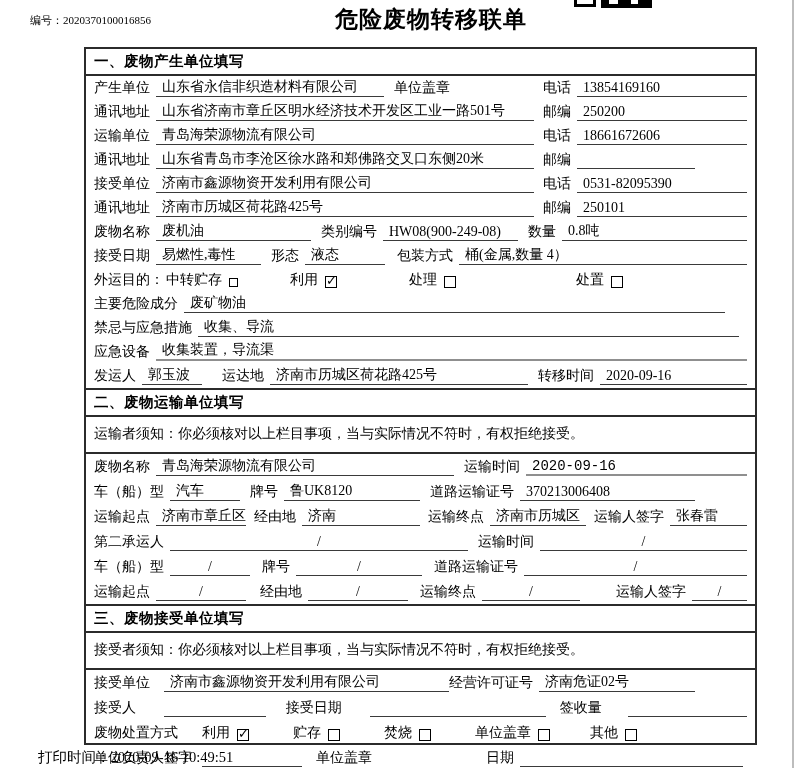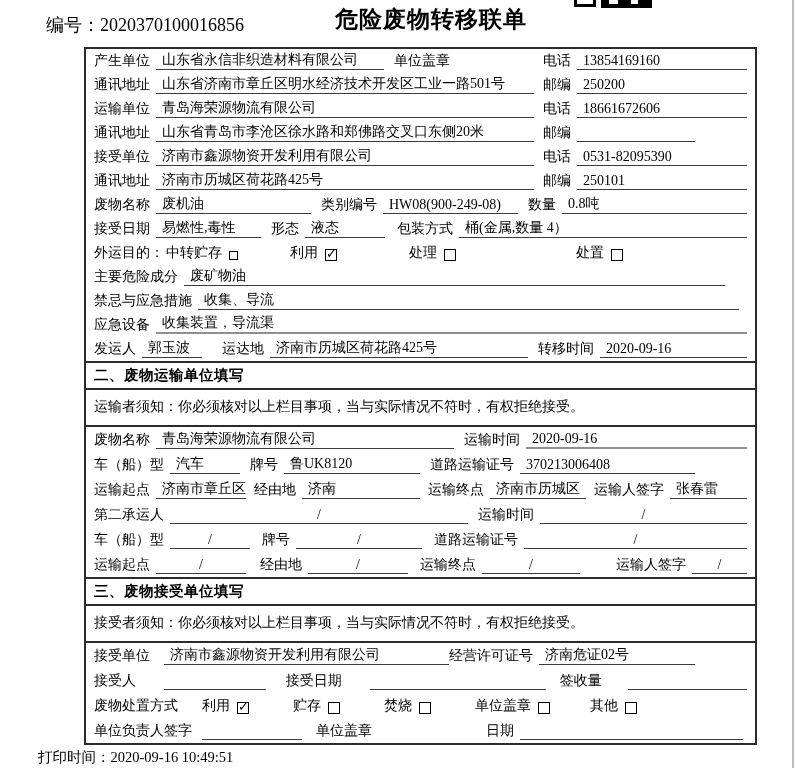--- a/index.html
+++ b/index.html
@@ -17,21 +17,21 @@
     background:#bdbdbd;
   }
   
   .qr-frag { position:absolute; top:0; left:572px; width:90px; height:9px; }
   .qr-frag .b { position:absolute; background:#000; }
   .qr-outline {
     position:absolute; left:2px; top:-4px; width:22px; height:11px;
     border:3px solid #000;
   }
   .header-serial {
-    position:absolute; left:46px; top:13px; font-size:18px; white-space:nowrap;
+    position:absolute; left:30px; top:13px; font-size:11px; white-space:nowrap;
   }
   .doc-title {
     position:absolute; left:0; top:4px; width:796px; text-align:center;
     padding-left:66px;
     font-family:Liberation Mono, monospace;
     font-weight:bold; font-size:23px; letter-spacing:1px;
   }
   .form-box {
     position:absolute; left:84px; top:47px; width:673px; height:698px;
     border:2px solid #2b2b2b;
@@ -51,21 +51,21 @@
     display:flex; align-items:flex-end; padding:0 8px 3px; font-size:14px;
   }
   .h24 { height:24px; } .h25 { height:25px; } .h26 { height:25px; }
   .lb { white-space:nowrap; }
   .u {
     border-bottom:1px solid #3a3a3a; padding:0 3px 0 6px;
     white-space:nowrap; overflow:hidden; margin-left:6px;
   }
   .u.c { text-align:center; padding:0; }
   .u.fl { flex:1; }
-  .u.gray { border-bottom:2px solid #8f8f8f; }
+  .u.gray { border-bottom:2px solid #8f8f8f;font-family:Liberation Mono, monospace; }
   .rlabel { margin-left:auto; white-space:nowrap; }
   .rvalue { width:170px; flex:none; }
   .rvalue.short { width:118px; margin-right:52px; }
   .cbx {
     display:inline-block; width:12px; height:12px;
     border:1.5px solid #000; margin-left:7px; position:relative;
     flex:none; margin-bottom:1px;
   }
   .cbx.small { width:9px; height:9px; border-width:1px; margin-bottom:2px; }
   .cbx[data-checked="true"]::after {
@@ -88,20 +88,21 @@
   <div class="b" style="left:66px;top:0;width:14px;height:8px"></div>
 </div>
 
 <div class="header-serial"><span>编号：</span><span>2020370100016856</span></div>
 
 <div class="doc-title">危险废物转移联单</div>
 
 <div class="form-box">
 
   <div class="section">
+    <div class="shead">一、废物产生单位填写</div>
 
     <div class="row h24">
       <span class="lb">产生单位</span>
       <span class="u" style="width:228px">山东省永信非织造材料有限公司</span>
       <span class="lb" style="margin-left:10px">单位盖章</span>
       <span class="lb rlabel">电话</span>
       <span class="u rvalue">13854169160</span>
     </div>
 
     <div class="row h24">

